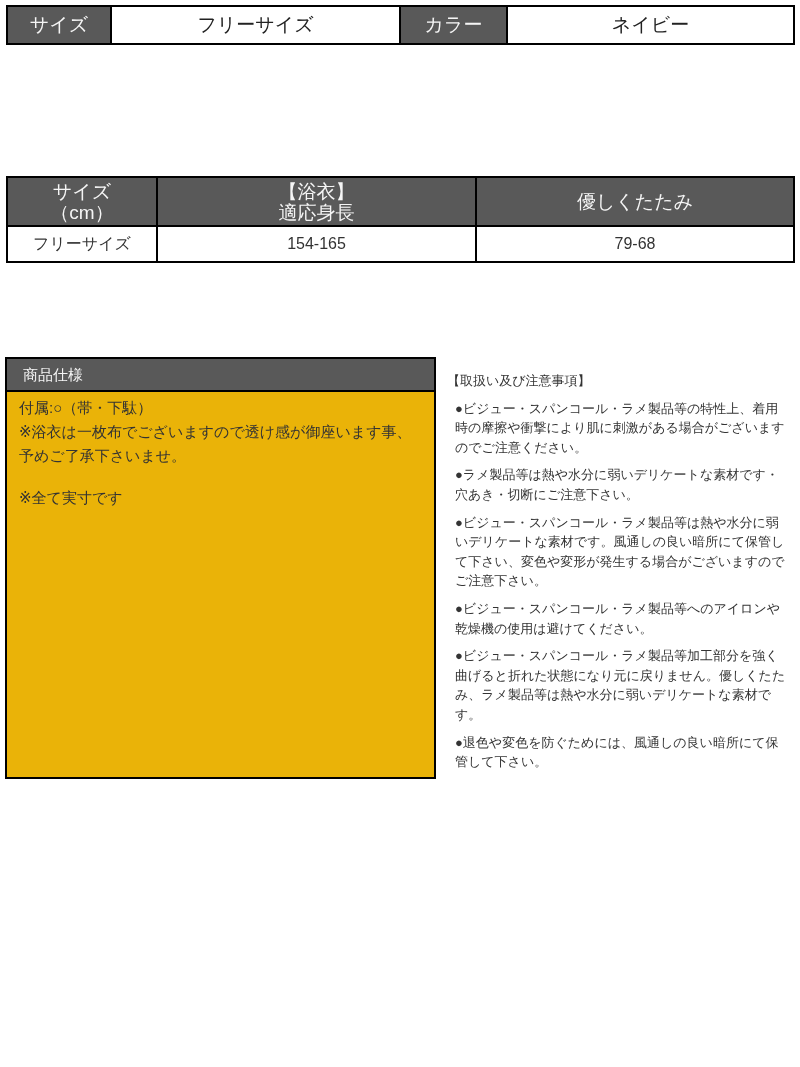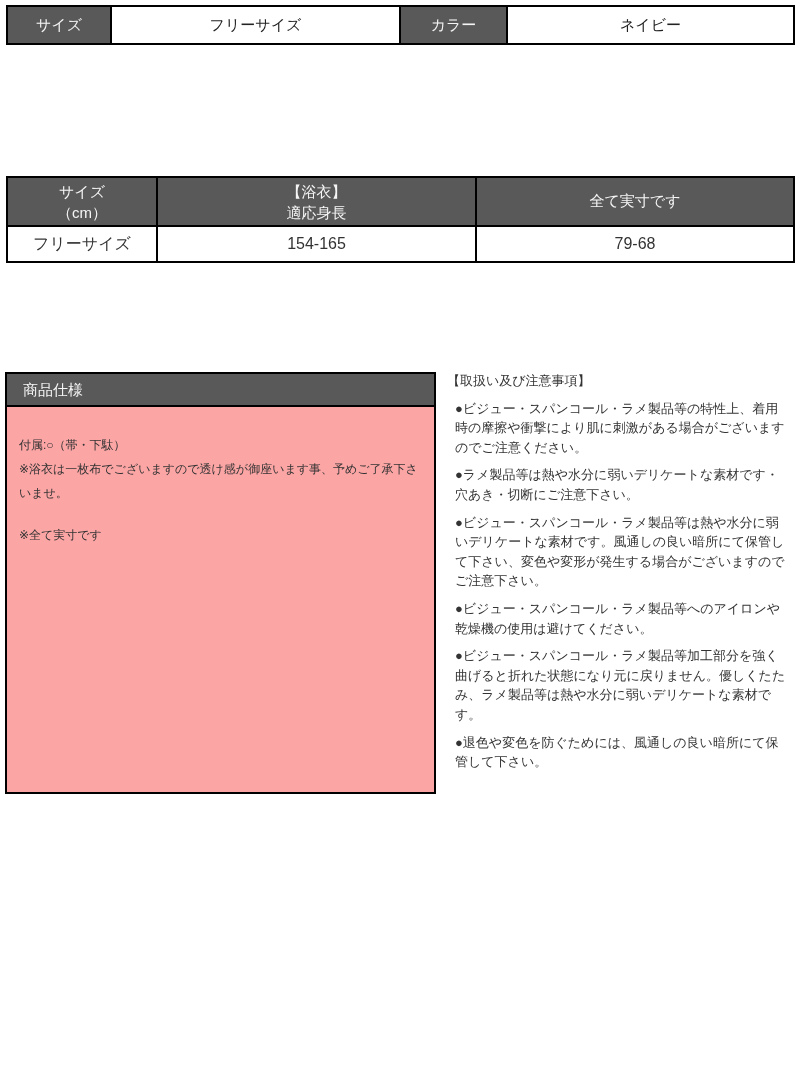--- a/index.html
+++ b/index.html
@@ -16,58 +16,58 @@
     position:absolute;
     border-collapse:collapse;
     table-layout:fixed;
     background:#ffffff;
   }
   table.top-table { left:6px; top:5px; width:787px; }
   table.spec-table th, table.spec-table td {
     border:2px solid #000000;
     text-align:center;
     vertical-align:middle;
-    font-size:15px;
+    font-size:19px;
     font-weight:normal;
     color:#222222;
     overflow:hidden;
   }
   table.spec-table th.dark {
     background:#595959;
     color:#f5f5f5;
   }
   table.top-table tr { height:38px; }
 
   
   table.size-table { left:6px; top:176px; width:787px; }
   table.size-table tr.hd { height:49px; }
   table.size-table tr.dt { height:36px; }
   table.size-table tr.dt td { font-size:16px; color:#333333; }
   .two-line div { line-height:21px; }
 
   
   .spec-box {
     position:absolute;
-    left:5px; top:372px;
+    left:5px; top:357px;
     width:431px; height:422px;
     border:2px solid #000000;
-    background:#fca5a5;
+    background:#eab308;
   }
   .spec-box-header {
     height:33px;
     background:#595959;
     border-bottom:2px solid #000000;
     color:#f5f5f5;
     font-size:15px;
     line-height:31px;
     padding-left:16px;
   }
   .spec-box-body {
-    padding:26px 12px;
-    font-size:12px;
+    padding:4px 12px;
+    font-size:15px;
     line-height:24px;
     color:#333333;
   }
   .spec-box-body .gap { height:18px; }
 
   
   .notes {
     position:absolute;
     left:447px; top:371px;
     width:350px;
@@ -109,21 +109,21 @@
     <tbody>
       <tr class="hd">
         <th class="dark two-line">
           <div>サイズ</div>
           <div>（cm）</div>
         </th>
         <th class="dark two-line">
           <div>【浴衣】</div>
           <div>適応身長</div>
         </th>
-        <th class="dark">全て実寸です</th>
+        <th class="dark">優しくたたみ</th>
       </tr>
       <tr class="dt">
         <td>フリーサイズ</td>
         <td>154-165</td>
         <td>79-68</td>
       </tr>
     </tbody>
   </table>
 
   <div class="spec-box">

